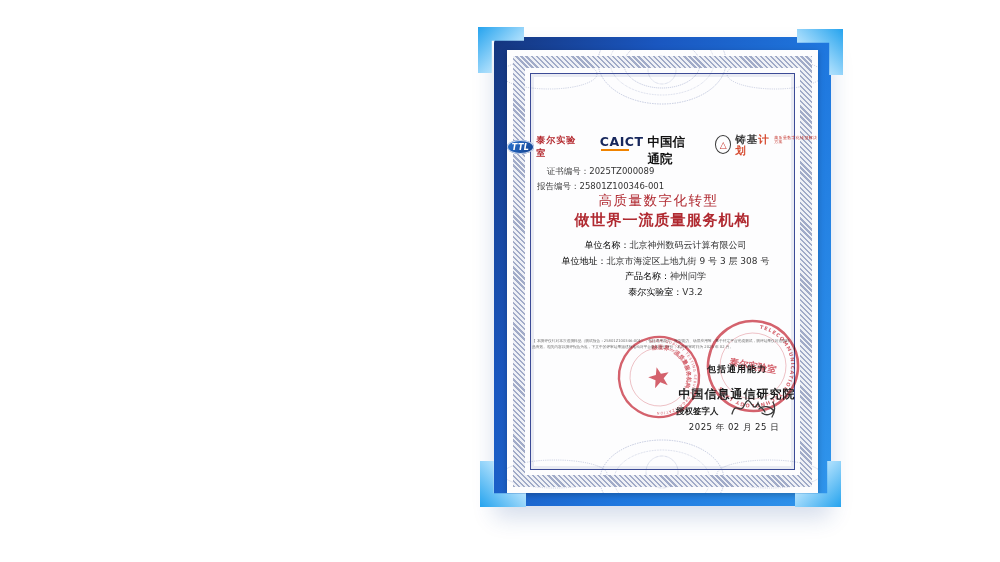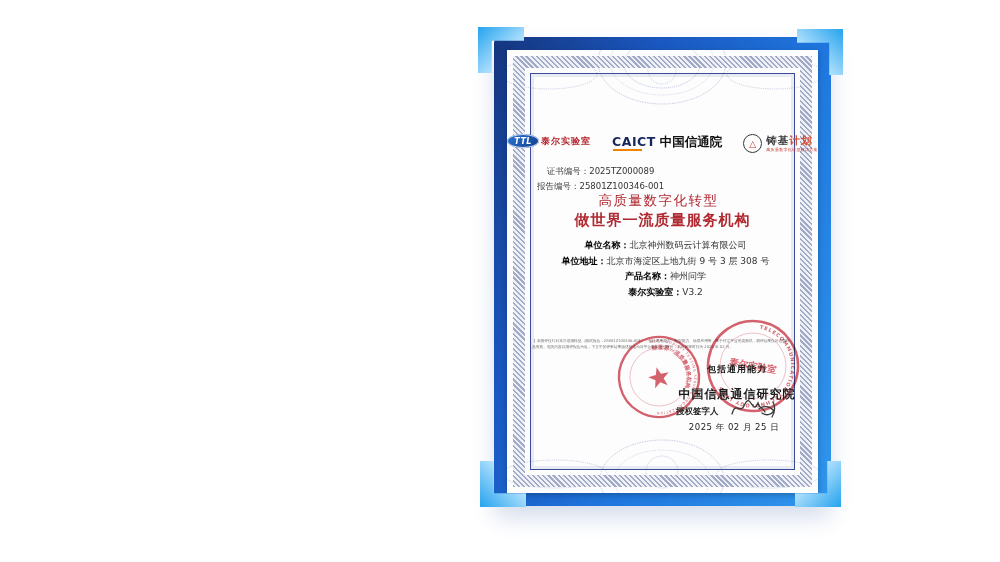--- a/index.html
+++ b/index.html
@@ -65,34 +65,34 @@
   .caict{display:flex;align-items:baseline;gap:4px;}
   .caict-abbr{font-weight:800;font-size:12.5px;color:#17275c;letter-spacing:.5px;position:relative;}
   .caict-abbr::after{content:"";position:absolute;left:1px;right:14px;bottom:-2px;height:2.4px;background:#f08300;}
   .caict-name{font-weight:700;font-size:12.5px;color:#111;}
   .zhuji{display:flex;align-items:center;gap:4px;}
   .zhuji-circle{
     width:17px;height:17px;border:1.6px solid #3a3a3a;border-radius:50%;
     display:flex;align-items:center;justify-content:center;
     color:#c4342c;font-size:9px;font-weight:bold;
   }
-  .zhuji-text{display:flex;flex-direction:column;line-height:1;}
+  .zhuji-text{display:flex;flex-direction:row;line-height:1;}
   .zhuji-title{font-size:10.5px;font-weight:800;letter-spacing:1px;}
   .zhuji-title .dark{color:#3a3a3a;}
   .zhuji-title .red{color:#d6492e;}
   .zhuji-sub{font-size:4px;color:#c4342c;margin-top:2px;letter-spacing:.3px;}
   .numbers{position:absolute;left:30px;top:114px;font-size:8.5px;line-height:15px;color:#333;text-align:center;}
   .numbers .lab{color:#444;}
   .title1{position:absolute;left:0;right:8px;top:142px;text-align:center;
     color:#b02a31;font-size:13.5px;font-weight:400;letter-spacing:1.5px;}
   .title2{position:absolute;left:0;right:0;top:161px;text-align:center;
     color:#b02a31;font-size:15px;font-weight:800;letter-spacing:1px;}
   .info{position:absolute;left:0;right:0;top:188px;text-align:center;
     font-size:9px;line-height:15.5px;}
-  .info .lab{font-weight:700;color:#000;padding-left:6px;}
+  .info .lab{font-weight:400;color:#000;padding-left:6px;}
   .info .val{color:#333;}
   .statement{
     position:absolute;left:25px;right:25px;top:254px;
     font-size:8.2px;line-height:13px;color:#333;text-align:justify;text-indent:2em;
   }
   .statement .ul{border-bottom:.8px solid #444;padding-bottom:.5px;}
   .fineprint{
     position:absolute;left:25px;top:288px;width:420px;
     font-size:6px;line-height:9px;color:#707070;
     transform:scale(.62);transform-origin:left top;

